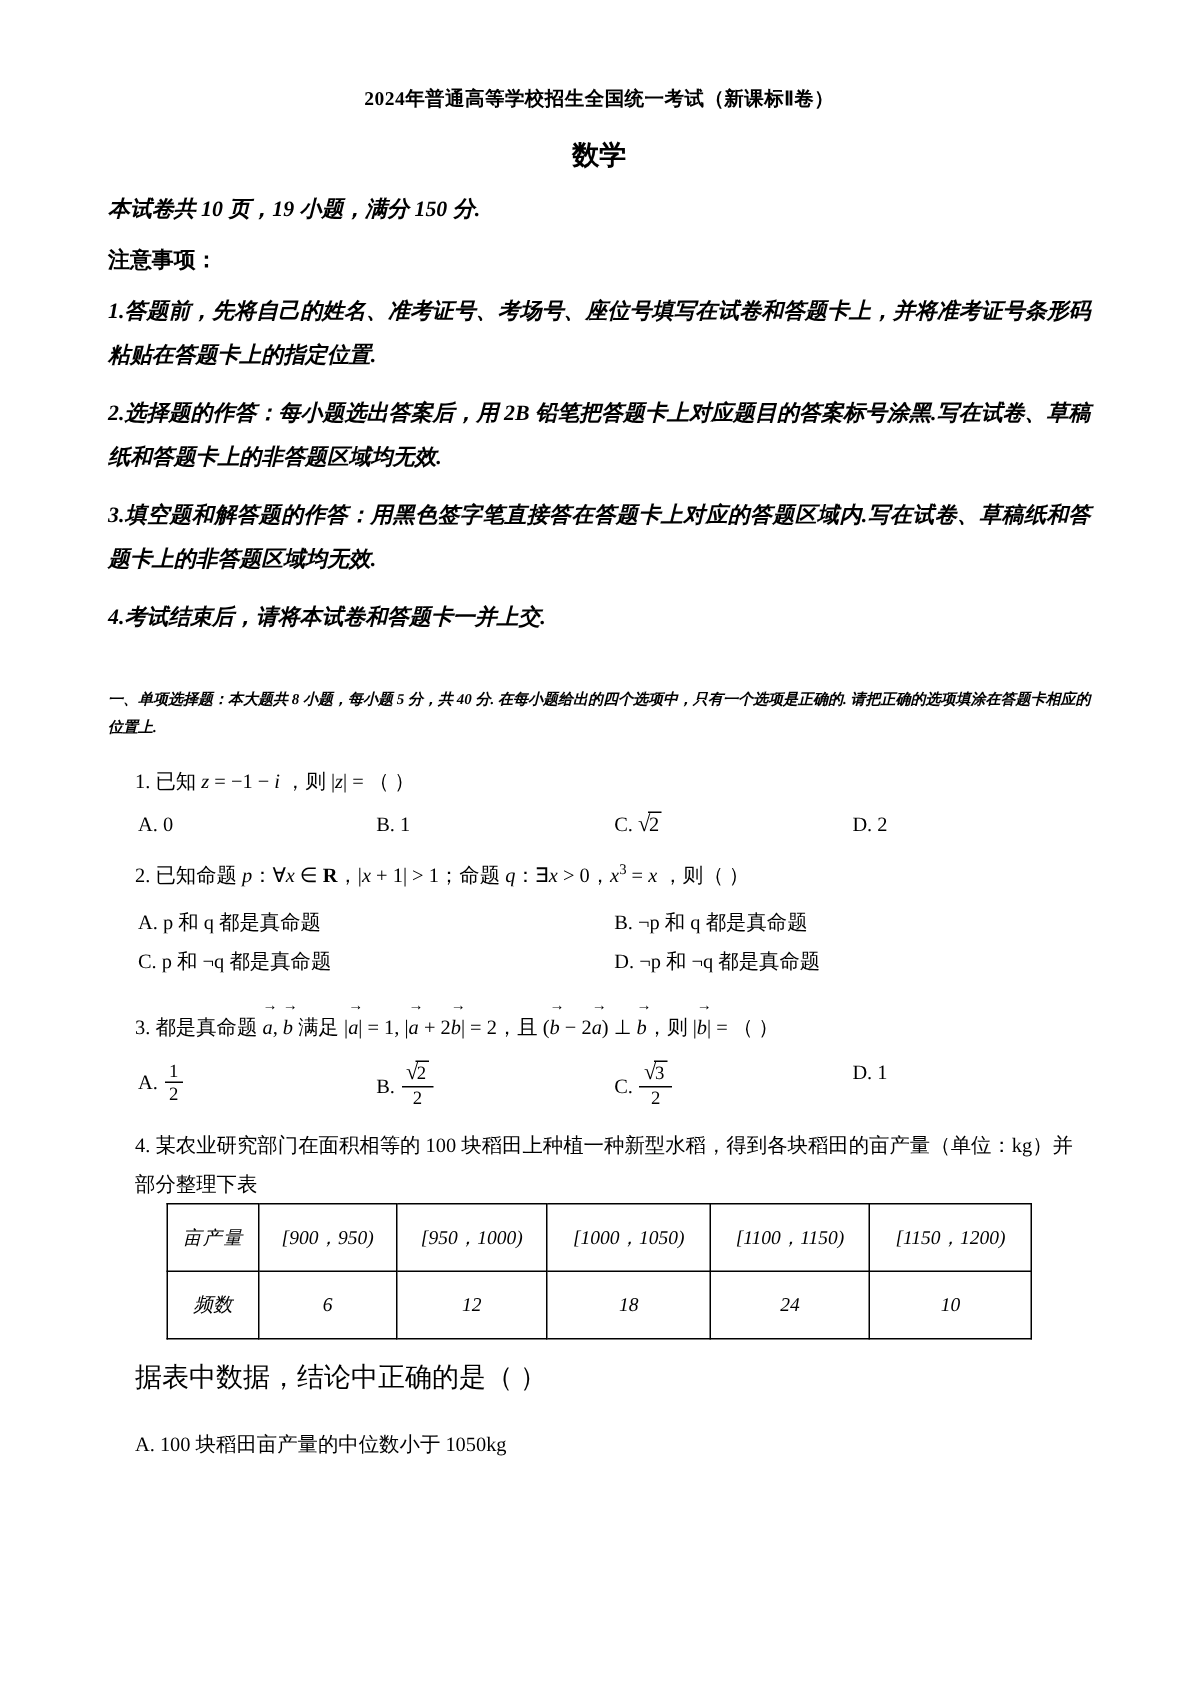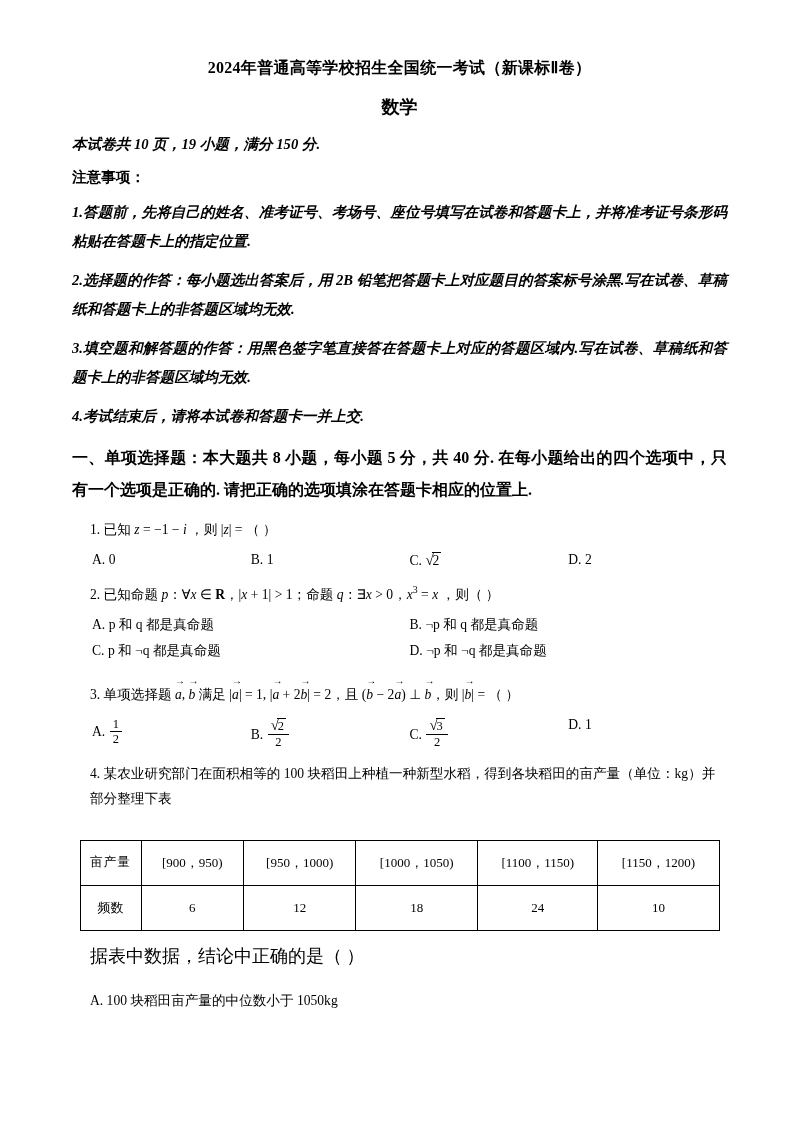--- a/index.html
+++ b/index.html
@@ -16,21 +16,21 @@
   }
   .page {
     position: relative;
     width: 793px;
     height: 1122px;
     box-sizing: border-box;
     padding: 52px 66px 0 72px;
   }
   .title {
     text-align: center;
-    font-size: 16px;
+    font-size: 13px;
     font-weight: bold;
     letter-spacing: 0.3px;
     margin: 6px 0 0 0;
     line-height: 1.3;
   }
   .subject {
     text-align: center;
     font-size: 18px;
     font-weight: bold;
     margin: 16px 0 0 0;
@@ -44,24 +44,25 @@
   }
   .bold {
     font-weight: bold;
   }
   .notice {
     font-weight: bold;
     font-size: 14.6px;
     margin-top: 10px;
   }
   .sec-head {
-    font-size: 16px;
+    font-size: 10px;
     line-height: 1.95;
-    margin-top: 12px;
+    margin-top: 30px;
     text-align: justify;
+    font-style: italic;
   }
 
   .q {
     font-size: 13.6px;
     line-height: 1.9;
     margin-top: 12px;
   }
   .q-indent {
     padding-left: 18px;
   }
@@ -108,23 +109,24 @@
     left: 0;
     right: 0;
     text-align: center;
     font-size: 10px;
     line-height: 1;
   }
   sup { font-size: 0.72em; }
 
   table.freq {
     border-collapse: collapse;
-    margin: 28px auto 0 auto;
-    width: 640px;
+    margin: 0 auto 0 auto;
+    width: 577px;
     font-size: 13px;
+    font-style: italic;
   }
   table.freq td {
     border: 1px solid #000;
     text-align: center;
     padding: 7px 4px;
     height: 30px;
   }
   td.vert {
     width: 52px;
     font-size: 12.6px;
@@ -215,21 +217,21 @@
       <span>p 和 ¬q 都是真命题</span>
     </div>
     <div>
       <span class="opt-label">D.</span>
       <span>¬p 和 ¬q 都是真命题</span>
     </div>
   </div>
 
   <div class="q q-indent">
     <span>3.</span>
-    <span>单项选择题</span>
+    <span>都是真命题</span>
     <span class="vec"><span class="arrow">→</span><span class="mi">a</span></span>,
     <span class="vec"><span class="arrow">→</span><span class="mi">b</span></span> 满足
     |<span class="vec"><span class="arrow">→</span><span class="mi">a</span></span>| = 1,
     |<span class="vec"><span class="arrow">→</span><span class="mi">a</span></span> + 2<span class="vec"><span class="arrow">→</span><span class="mi">b</span></span>| = 2，且
     (<span class="vec"><span class="arrow">→</span><span class="mi">b</span></span> − 2<span class="vec"><span class="arrow">→</span><span class="mi">a</span></span>) ⊥
     <span class="vec"><span class="arrow">→</span><span class="mi">b</span></span>，则
     |<span class="vec"><span class="arrow">→</span><span class="mi">b</span></span>| =
     <span>（        ）</span>
   </div>
   <div class="opts four">

